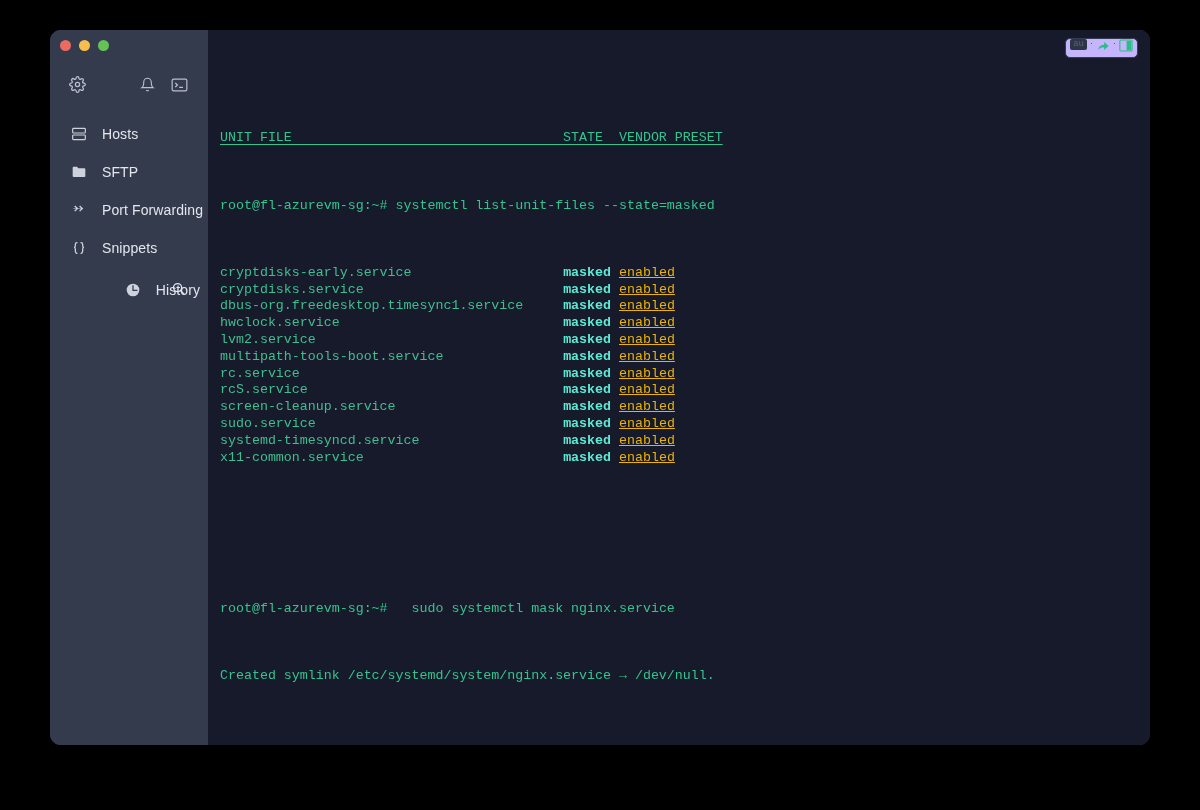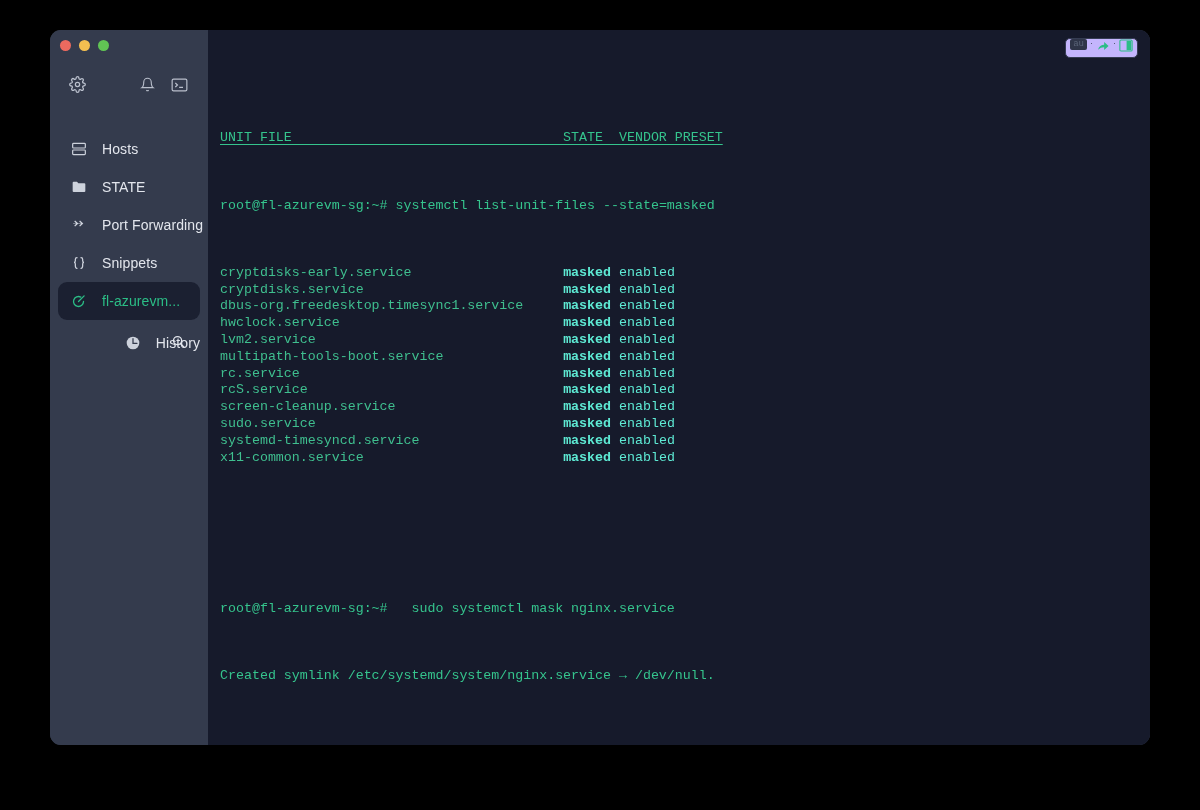--- a/index.html
+++ b/index.html
@@ -67,21 +67,21 @@
     display: flex;
     align-items: center;
     justify-content: center;
   }
   .si-gear { left: 19px; top: 0; }
   .si-bell { left: 90px; top: 1px; }
   .si-term { left: 121px; top: 2px; }
 
   .nav {
     position: absolute;
-    top: 100px;
+    top: 85px;
     left: 0;
     width: 158px;
   }
   .nav-item {
     display: flex;
     align-items: center;
     height: 38px;
     margin: 0 8px;
     padding-left: 13px;
     border-radius: 9px;
@@ -165,21 +165,21 @@
     font-family: "Liberation Mono", "DejaVu Sans Mono", monospace;
     font-size: 13.3px;
     line-height: 16.8px;
     white-space: pre;
     color: #3fbf8f;
   }
   .line { height: 16.8px; position: relative; }
   .g { color: #35c48d; }
   .hdr { color: #35c48d; text-decoration: underline; text-underline-offset: 3px; }
   .masked { color: #5eead4; font-weight: bold; }
-  .enabled { color: #5eead4; }
+  .enabled { color: #eab308; text-decoration: underline; }
   .unit { color: #3fbf8f; text-align: right; }
 </style>
 </head>
 <body>
 
 <div id="app">
   <div class="window">
 
     <div class="sidebar">
 
@@ -226,21 +226,21 @@
           </span>
           <span class="nlabel">Hosts</span>
         </div>
 
         <div class="nav-item">
           <span class="nic">
             <svg width="16" height="16" viewBox="0 0 24 24" fill="currentColor">
               <path d="M2.5 5.5a1.5 1.5 0 0 1 1.5-1.5h5l2 2.3h9a1.5 1.5 0 0 1 1.5 1.5v10.2a1.5 1.5 0 0 1-1.5 1.5H4a1.5 1.5 0 0 1-1.5-1.5z"></path>
             </svg>
           </span>
-          <span class="nlabel">STATE</span>
+          <span class="nlabel">SFTP</span>
         </div>
 
         <div class="nav-item">
           <span class="nic">
             <svg width="17" height="16" viewBox="0 0 24 24" fill="currentColor">
               <path d="M2 9.5h5.5L4 6.2 5.6 4.6 11.6 10l-6 5.4L4 13.8l3.5-3.3H2z" transform="scale(0.82) translate(1,2)"></path>
               <path d="M11 9.5h5.5L13 6.2l1.6-1.6L20.6 10l-6 5.4L13 13.8l3.5-3.3H11z" transform="scale(0.82) translate(1,2)"></path>
             </svg>
           </span>
           <span class="nlabel">Port Forwarding</span>
@@ -249,29 +249,20 @@
         <div class="nav-item">
           <span class="nic">
             <svg width="16" height="16" viewBox="0 0 24 24" fill="none" stroke="currentColor" stroke-width="1.9" stroke-linecap="round">
               <path d="M9 4c-2 0-2.5 1-2.5 2.6v2.2c0 1.6-.8 2.4-2 2.4 1.2 0 2 .8 2 2.4v2.2C6.5 19 7 20 9 20"></path>
               <path d="M15 4c2 0 2.5 1 2.5 2.6v2.2c0 1.6.8 2.4 2 2.4-1.2 0-2 .8-2 2.4v2.2C17.5 19 17 20 15 20"></path>
             </svg>
           </span>
           <span class="nlabel">Snippets</span>
         </div>
 
-        <div class="nav-item active">
-          <span class="nic">
-            <svg width="15" height="15" viewBox="0 0 24 24" fill="none" stroke="currentColor" stroke-width="2.1" stroke-linecap="round">
-              <path d="M20 12a8 8 0 1 1-4.3-7.1"></path>
-              <line x1="12" y1="12" x2="21" y2="3"></line>
-            </svg>
-          </span>
-          <span class="nlabel">fl-azurevm...</span>
-        </div>
 
         <div class="nav-sep"></div>
 
         <div class="nav-item history">
           <span class="nic">
             <svg width="16" height="16" viewBox="0 0 24 24" fill="currentColor">
               <circle cx="12" cy="12" r="9.5"></circle>
               <path d="M12 5.5v7h6" stroke="#343b4d" stroke-width="1.9" fill="none" stroke-linecap="round"></path>
             </svg>
           </span>

